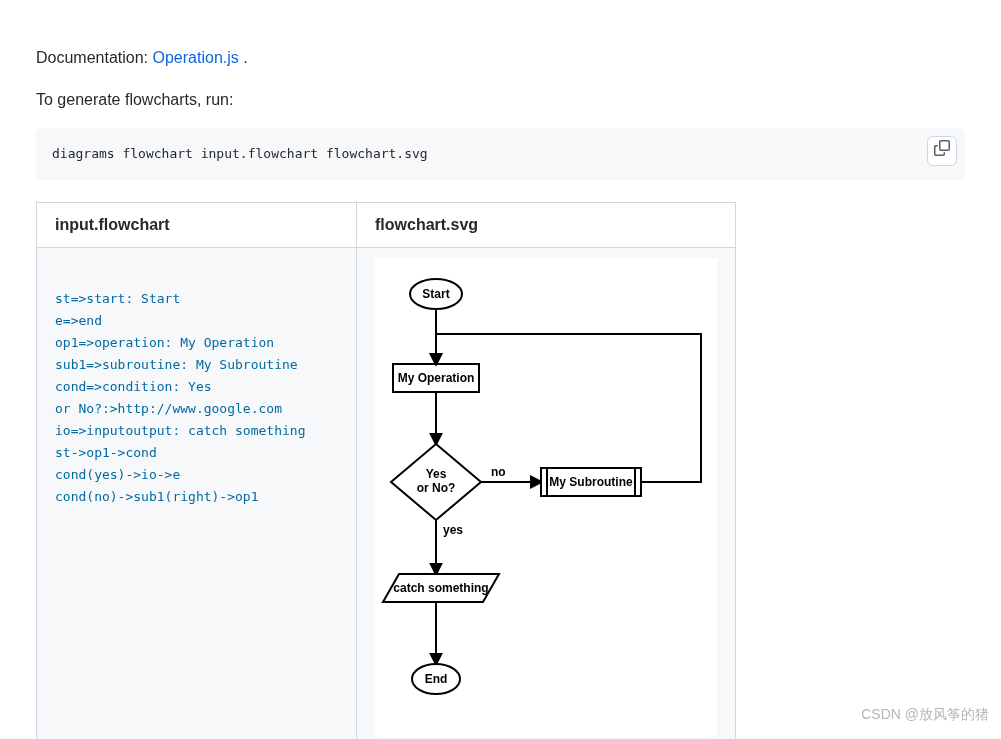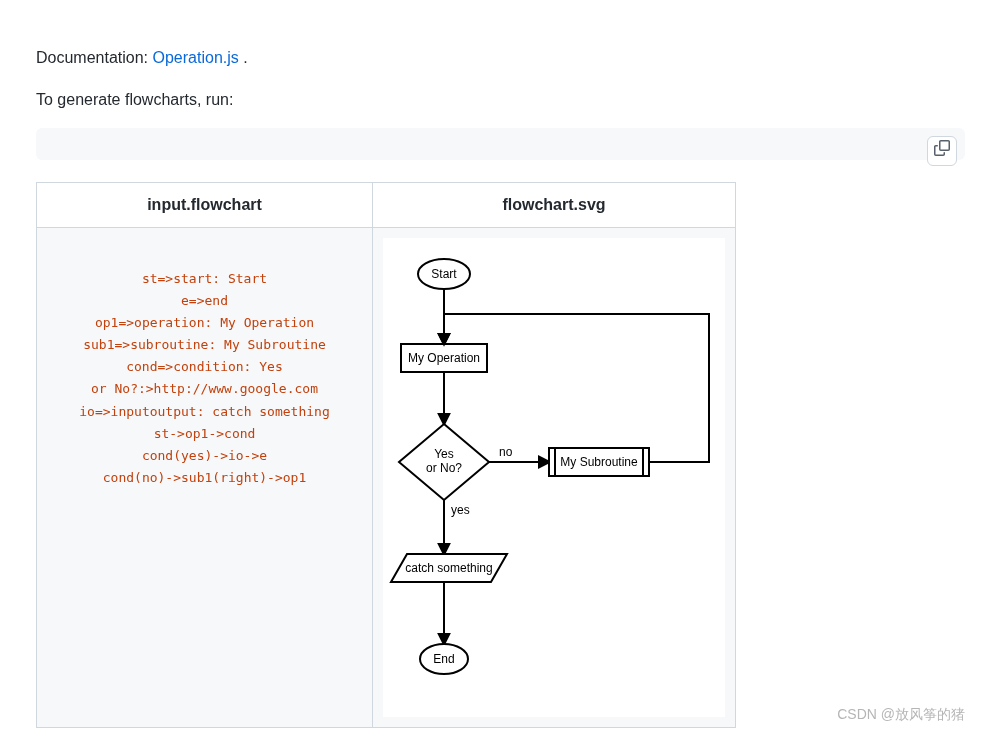--- a/index.html
+++ b/index.html
@@ -35,68 +35,70 @@
     display: flex; align-items: center; justify-content: center;
     cursor: pointer;
   }
   .copy-btn svg { width: 16px; height: 16px; fill: #57606a; }
   table.example {
     border-collapse: collapse;
     width: 700px;
   }
   table.example th, table.example td {
     border: 1px solid #d0d7de;
-    padding: 10px 10px;
-    text-align: center;
+    padding: 10px 18px;
+    text-align: left;
     vertical-align: top;
   }
   table.example th {
     font-weight: 600;
     font-size: 16px;
     background: #fff;
   }
   table.example td { background: #f6f8fa; }
   .col-left { width: 340px; }
   .col-right { width: 360px; margin-top: 20px; }
   pre.src {
     margin: 0;
     padding: 30px 0;
     font-family: ui-monospace, SFMono-Regular, Menlo, Monaco, Consolas, monospace;
     font-size: 13px;
     line-height: 1.7;
     white-space: pre;
-    color: #c2410c;
+    color: #0369a1;
   }
   .svgwrap {
     background: #fff;
     padding: 6px;
     display: inline-block;
+    font-weight: bold;
   }
   .watermark {
     position: fixed;
-    right: 36px;
+    right: 12px;
     bottom: 14px;
     color: rgba(120,120,120,0.55);
     font-size: 14px;
     font-family: sans-serif;
     pointer-events: none;
   }
   
   .fc-text { font-family: Arial, sans-serif; font-size: 12px; }
 </style>
 </head>
 <body>
 
 <p class="doc-line">
   <span>Documentation: </span><a class="doc-link">Operation.js</a><span> .</span>
 </p>
 
 <p class="gen-line">To generate flowcharts, run:</p>
 
 <div class="codeblock">
+  <span>diagrams flowchart input.flowchart flowchart.svg</span>
   <div class="copy-btn">
     <span>
       <svg viewBox="0 0 16 16">
           <path d="M0 6.75C0 5.784.784 5 1.75 5h1.5a.75.75 0 0 1 0 1.5h-1.5a.25.25 0 0 0-.25.25v7.5c0 .138.112.25.25.25h7.5a.25.25 0 0 0 .25-.25v-1.5a.75.75 0 0 1 1.5 0v1.5A1.75 1.75 0 0 1 9.25 16h-7.5A1.75 1.75 0 0 1 0 14.25ZM5 1.75C5 .784 5.784 0 6.75 0h7.5C15.216 0 16 .784 16 1.75v7.5A1.75 1.75 0 0 1 14.25 11h-7.5A1.75 1.75 0 0 1 5 9.25Zm1.75-.25a.25.25 0 0 0-.25.25v7.5c0 .138.112.25.25.25h7.5a.25.25 0 0 0 .25-.25v-7.5a.25.25 0 0 0-.25-.25Z"></path>
         </svg>
     </span>
   </div>
 </div>
 
 <table class="example">

